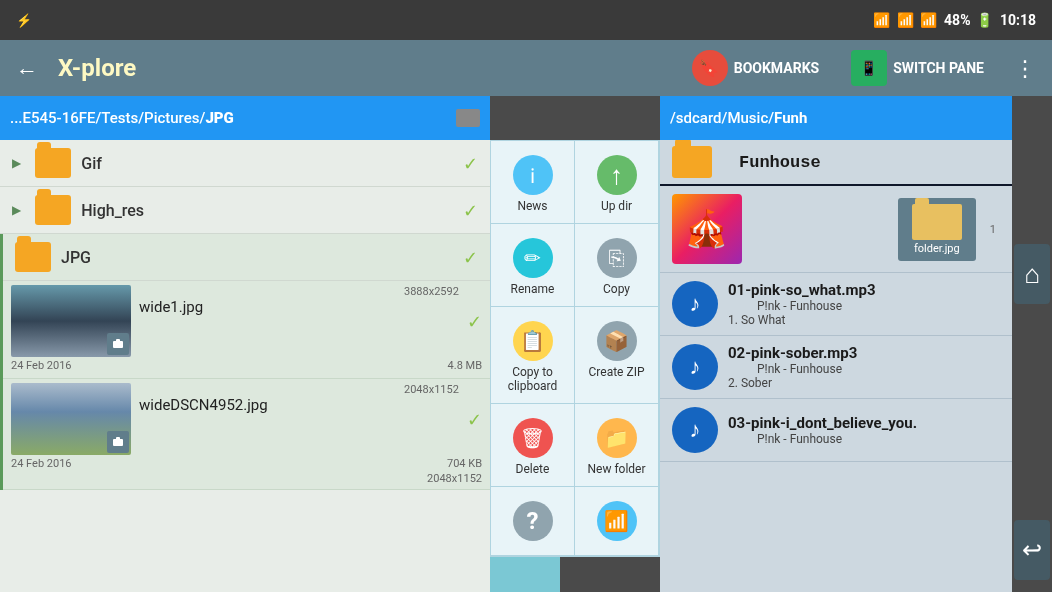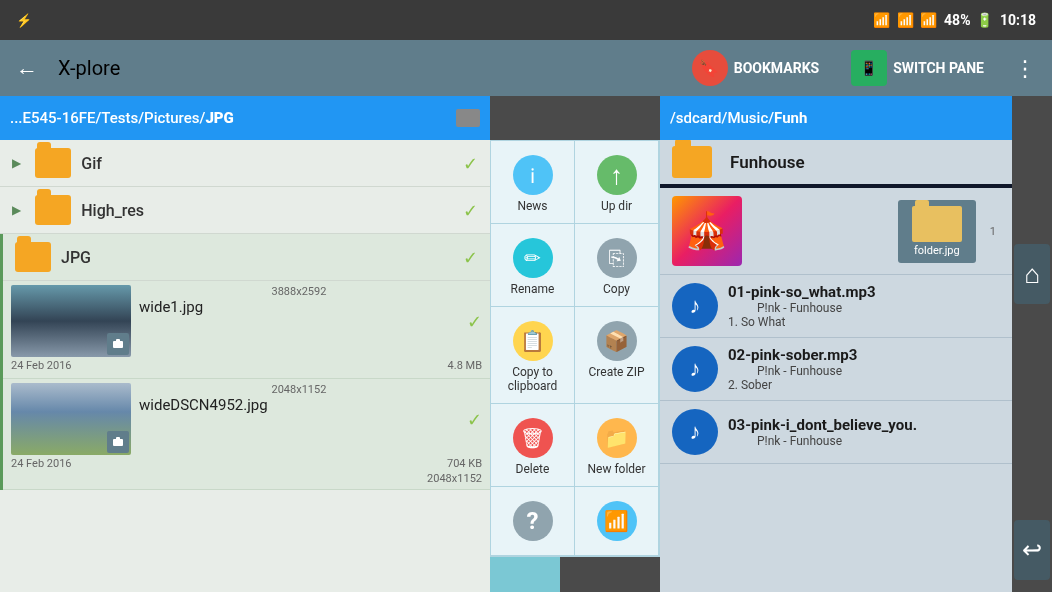--- a/index.html
+++ b/index.html
@@ -30,23 +30,23 @@
     .app-bar {
       width: 100%;
       height: 56px;
       background: #607d8b;
       display: flex;
       align-items: center;
       padding: 0 8px;
       gap: 12px;
     }
     .app-bar-title {
-      color: #000000;
-      font-size: 20px;
-      font-weight: 400;
+      color: #fef9c3;
+      font-size: 24px;
+      font-weight: 700;
       flex: 1;
     }
     .app-bar-btn {
       display: flex;
       align-items: center;
       gap: 6px;
       color: white;
       font-size: 14px;
       font-weight: bold;
       cursor: pointer;
@@ -177,21 +177,21 @@
       height: 22px;
       background: #607d8b;
       border-radius: 2px;
       display: flex;
       align-items: center;
       justify-content: center;
     }
     .image-info { flex: 1; }
     .image-name { font-size: 15px; color: #222; font-weight: 500; }
     .image-name span { font-weight: 400; }
-    .image-dim { font-size: 11px; color: #666; text-align: center; }
+    .image-dim { font-size: 11px; color: #666; text-align: right; }
     .image-date-size {
       display: flex;
       justify-content: space-between;
       font-size: 11px;
       color: #666;
       padding: 2px 0;
     }
     .image-check { color: #8bc34a; font-size: 18px; align-self: center; }
     .blue-arrow {
       width: 0;
@@ -255,22 +255,23 @@
       color: white;
       font-size: 15px;
       font-weight: 500;
     }
 
     .right-file-list { overflow: hidden; flex: 1; background: #cdd8e0; }
     .right-folder-row {
       display: flex;
       align-items: center;
       padding: 6px 12px;
-      gap: 18px;
-      border-bottom: 4px solid #0f172a;
+      gap: 27px;
+      border-bottom: 2px solid #0f172a;
+      font-family: Liberation Mono, monospace;
     }
     .right-folder-icon {
       width: 40px;
       height: 32px;
       background: #f5a623;
       border-radius: 3px;
       position: relative;
       flex-shrink: 0;
     }
     .right-folder-icon::before {

